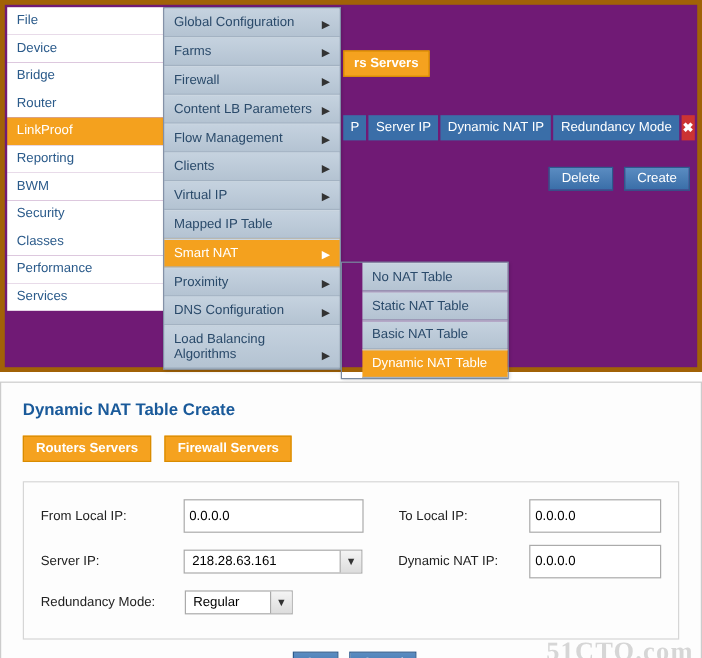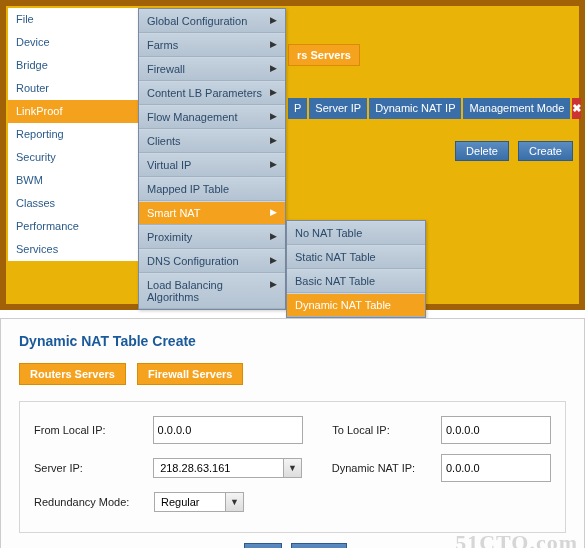--- a/index.html
+++ b/index.html
@@ -1,33 +1,33 @@
 <!DOCTYPE html>
 <html><head>
 <meta charset="utf-8">
 <style>
   * { box-sizing: border-box; margin: 0; padding: 0; }
   body { font-family: Arial, sans-serif; font-size: 11px; background: #fff; width: 585px; position: relative; }
   
   
-  .top-panel { position: relative; height: 310px; border: 6px solid #a16207; background:#eab308; }
+  .top-panel { position: relative; height: 310px; border: 4px solid #a16207; background:#701a75; }
   
   
   .sidebar { position: absolute; left: 2px; top: 2px; width: 130px; }
   .sidebar-item { padding: 5px 8px; color: #2a5a8a; background: #fff; border-bottom: 1px solid transparent; cursor: pointer; }
   .sidebar-item.active { background: #f4a11e; color: #fff; }
   
   
   .menu { position: absolute; left: 132px; top: 2px; width: 148px; border: 1px solid #7a8aa0; box-shadow: 1px 1px 3px rgba(0,0,0,0.2); background: #b9c8d6; }
-  .menu-item { position:relative; padding: 5px 8px; color: #2a4a6a; border-bottom: 1px solid #a3b2c2; border-top:1px solid #cbd6e1; cursor: pointer; display:flex; justify-content:space-between; align-items:flex-start; background: linear-gradient(#c5d2df,#b4c3d2); }
+  .menu-item { position:relative; padding: 5px 8px; color: #2a4a6a; border-bottom: 1px solid #a3b2c2; border-top:1px solid #cbd6e1; cursor: pointer; display:flex; justify-content:space-between; align-items:flex-end; background: linear-gradient(#c5d2df,#b4c3d2); }
   .menu-item.selected { background: #f4a11e; color: #fff; }
   .menu-item .arrow { font-size: 9px; color: #333; }
   .menu-item.selected .arrow { color:#fff; }
   
-  .submenu { position: absolute; left: 280px; top: 214px; width: 140px; border: 1px solid #7a8aa0; box-shadow: 1px 1px 3px rgba(0,0,0,0.2); }
+  .submenu { position: absolute; left: 280px; top: 214px; width: 140px; border: 1px solid #7a8aa0; box-shadow: 1px 1px 3px rgba(0,0,0,0.2); padding-left: 17px; }
   .submenu .menu-item { background: linear-gradient(#c5d2df,#b4c3d2); }
   .submenu .menu-item.selected { background:#f4a11e; color:#fff; }
   
   
   .bg-area { position:absolute; left:282px; top:38px; right:2px; }
   .tag-btn { display:inline-block; padding:4px 8px; border:1px solid #d98c00; background:#f5a21f; color:#fff; font-size:11px; font-weight:bold; margin-bottom:10px; }
   .col-headers { display:flex; gap:2px; margin-top:22px; }
   .col-h { background:#3a6ea8; color:#fff; padding:4px 6px; font-size:11px; white-space:nowrap; }
   .col-x { background:#c33; color:#fff; width:18px; text-align:center; padding:4px 0; font-weight:bold; }
   .action-row { text-align:right; margin-top:22px; padding-right:4px; }
@@ -61,34 +61,34 @@
 
 <div class="top-panel">
 
   <div class="sidebar">
     <div class="sidebar-item">File</div>
     <div class="sidebar-item">Device</div>
     <div class="sidebar-item">Bridge</div>
     <div class="sidebar-item">Router</div>
     <div class="sidebar-item active">LinkProof</div>
     <div class="sidebar-item">Reporting</div>
+    <div class="sidebar-item">BWM</div>
     <div class="sidebar-item">Security</div>
-    <div class="sidebar-item">BWM</div>
     <div class="sidebar-item">Classes</div>
     <div class="sidebar-item">Performance</div>
     <div class="sidebar-item">Services</div>
   </div>
 
   <div class="bg-area">
     <span class="tag-btn">rs Servers</span>
     <div class="col-headers">
       <div class="col-h">P</div>
       <div class="col-h">Server IP</div>
       <div class="col-h">Dynamic NAT IP</div>
-      <div class="col-h">Management Mode</div>
+      <div class="col-h">Redundancy Mode</div>
       <div class="col-x">✖</div>
     </div>
     <div class="action-row">
       <span class="blue-btn">Delete</span>
       <span class="blue-btn">Create</span>
     </div>
   </div>
 
   <div class="menu">
     <div class="menu-item">

